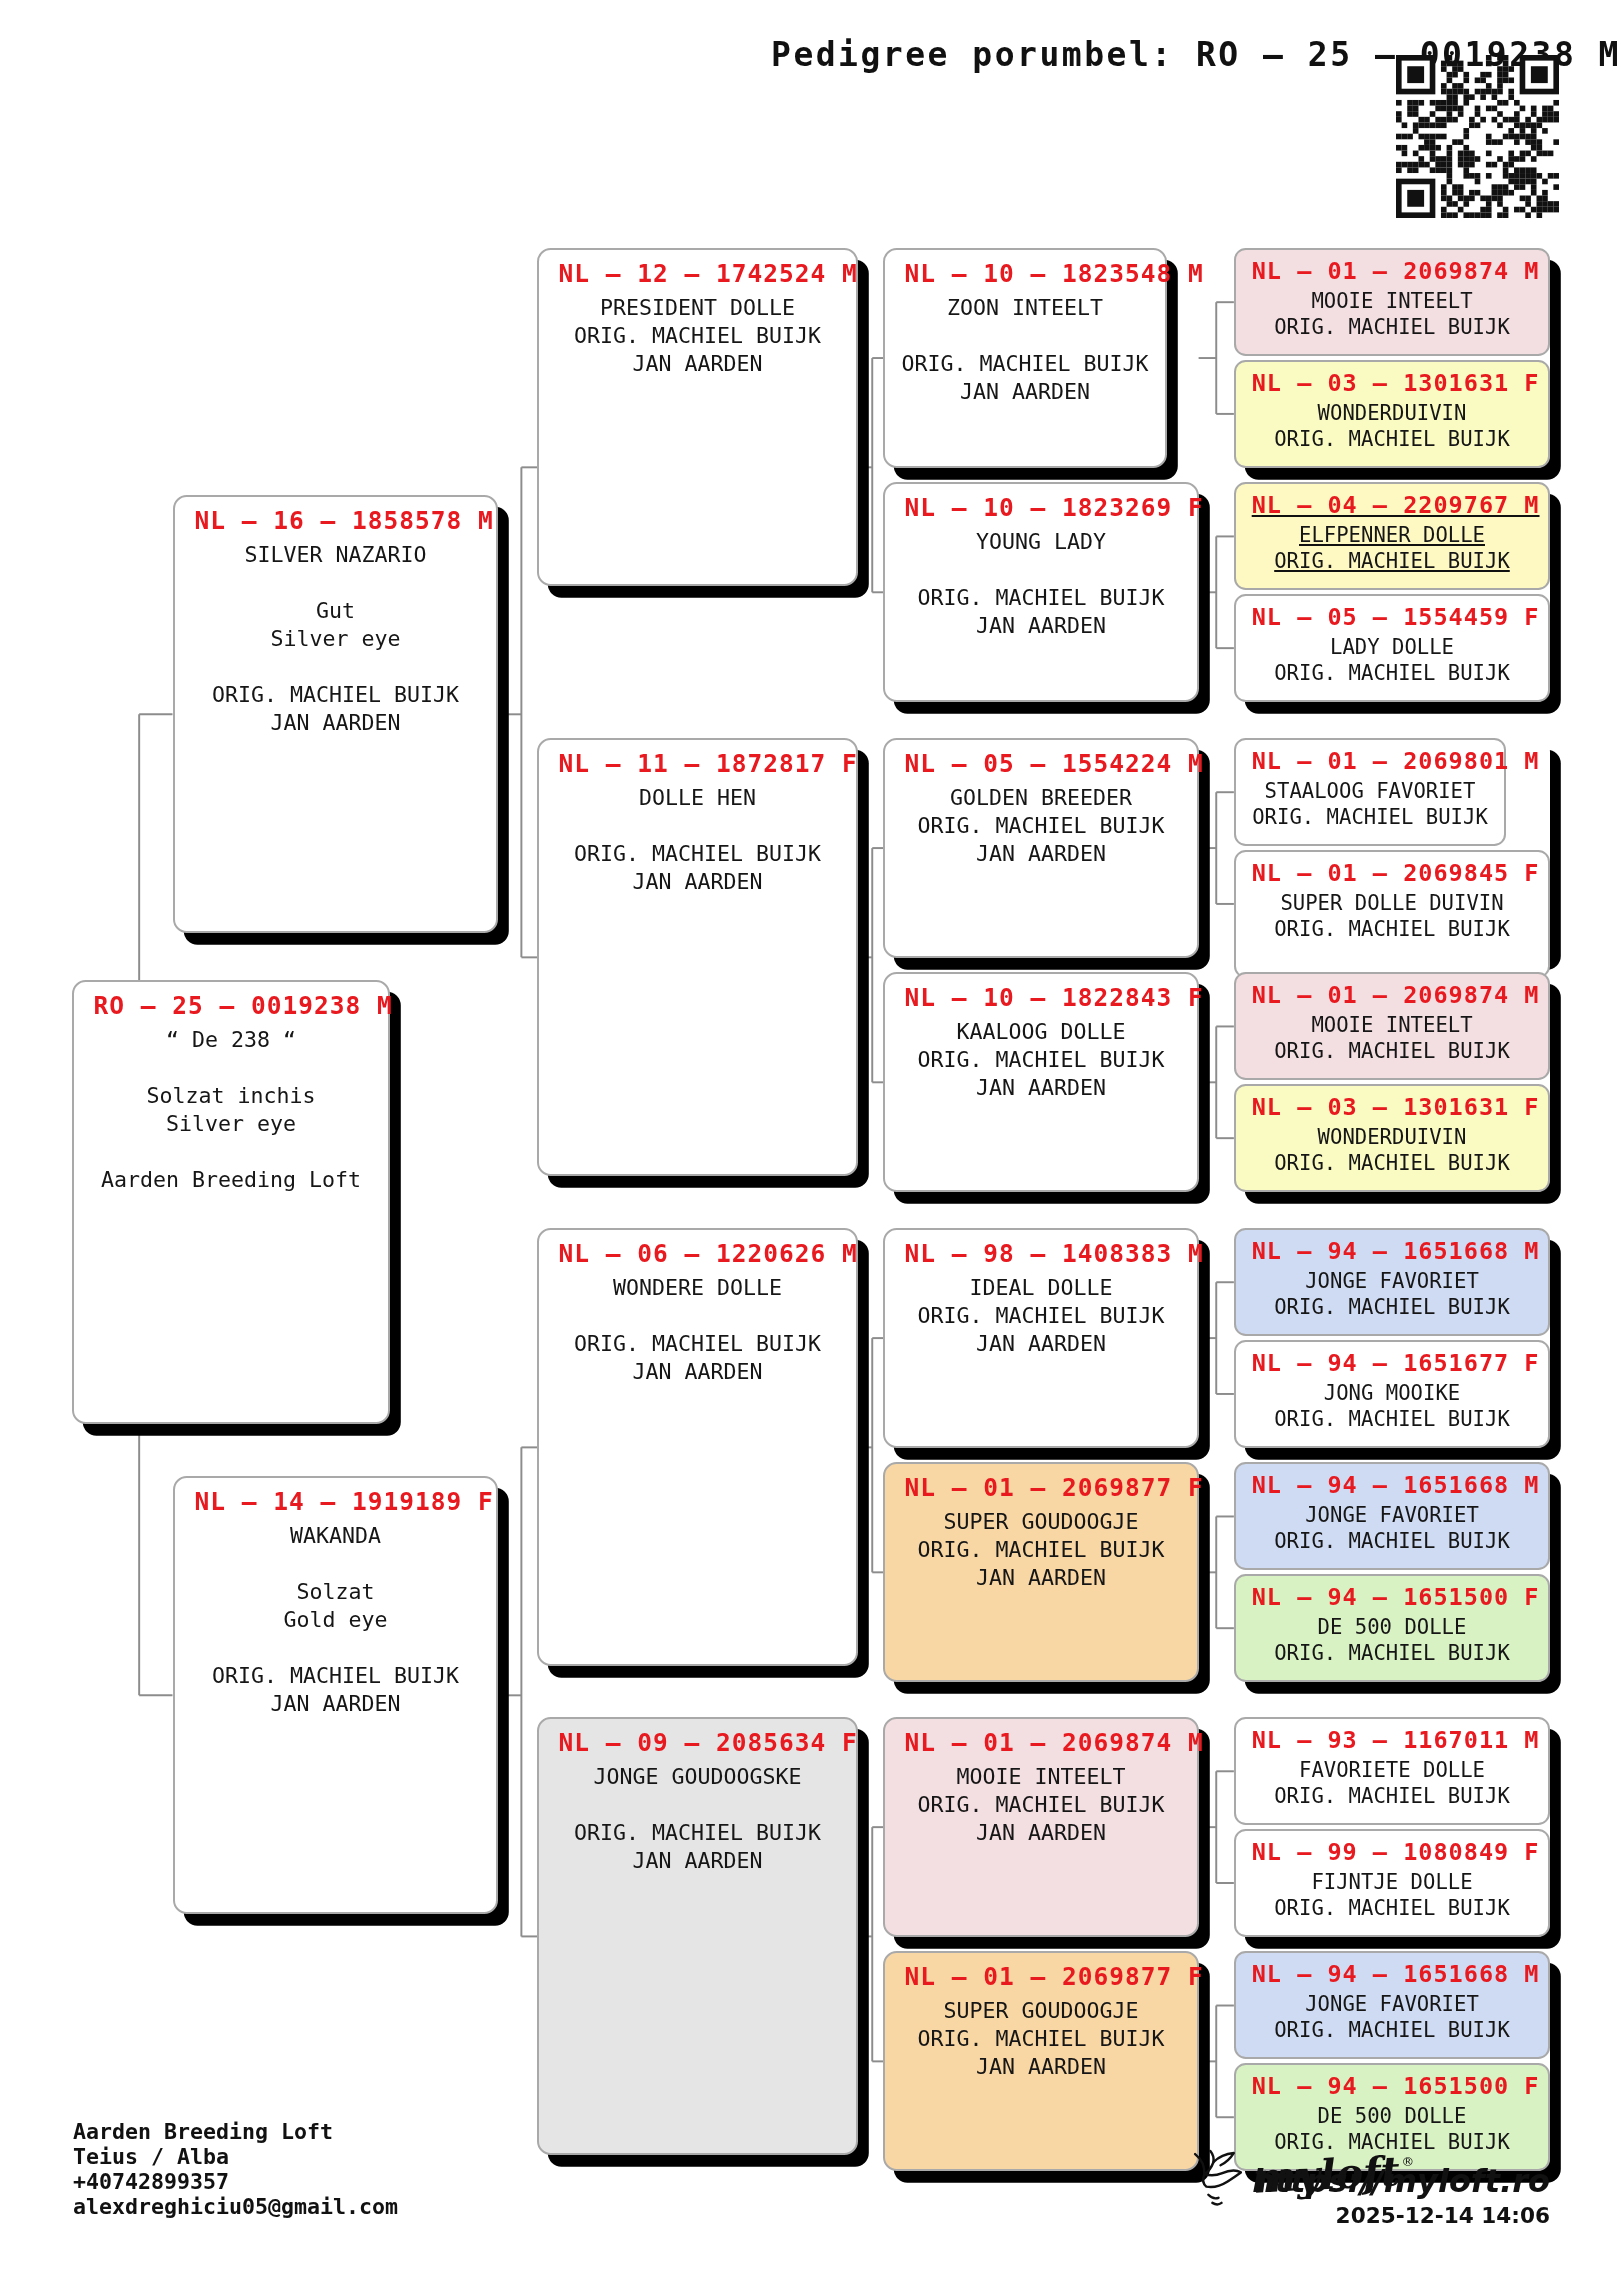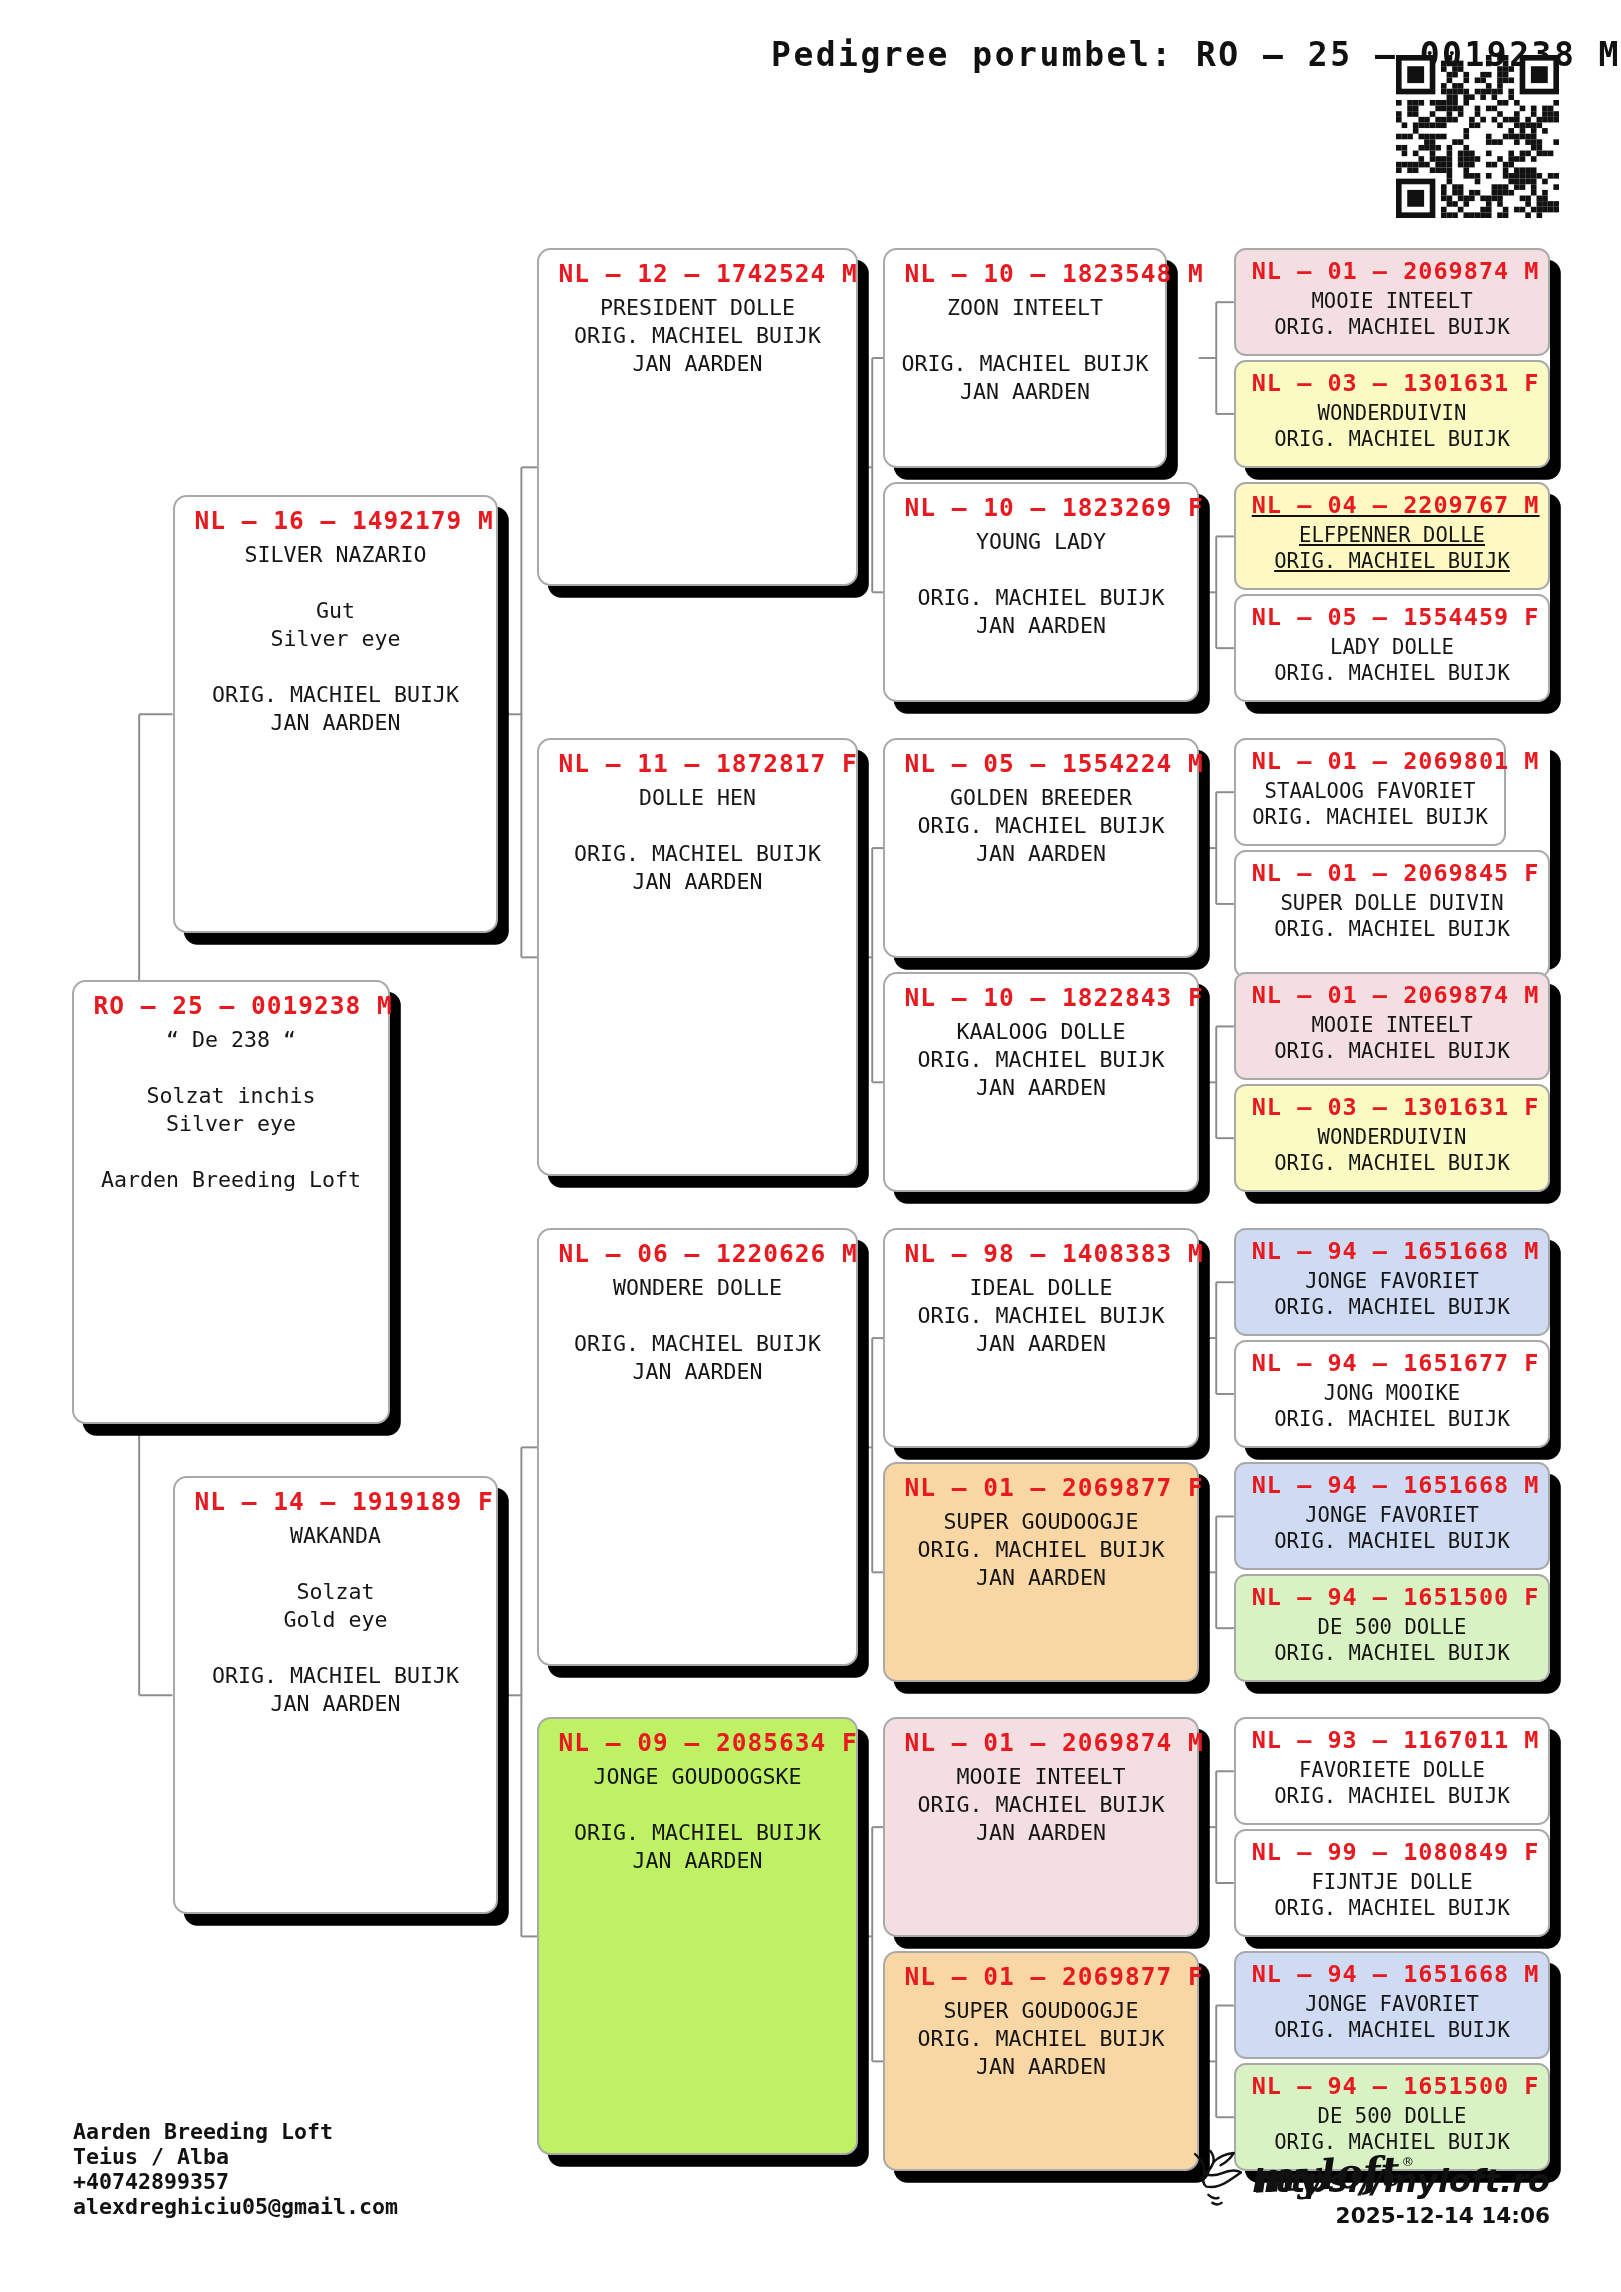--- a/index.html
+++ b/index.html
@@ -434,21 +434,21 @@
       <div class="box" style="left: 72px; top: 980px; width: 318px; height: 444px; background: rgb(255, 255, 255);">
         <div class="hdr">RO – 25 – 0019238 M</div>
         <div class="bdy">“ De 238 “
 
 Solzat inchis
 Silver eye
 
 Aarden Breeding Loft</div>
       </div>
       <div class="box" style="left: 173px; top: 495px; width: 325px; height: 438px; background: rgb(255, 255, 255);">
-        <div class="hdr">NL – 16 – 1492179 M</div>
+        <div class="hdr">NL – 16 – 1858578 M</div>
         <div class="bdy">SILVER NAZARIO
 
 Gut
 Silver eye
 
 ORIG. MACHIEL BUIJK
 JAN AARDEN</div>
       </div>
       <div class="box" style="left: 173px; top: 1476px; width: 325px; height: 438px; background: rgb(255, 255, 255);">
         <div class="hdr">NL – 14 – 1919189 F</div>
@@ -473,21 +473,21 @@
 ORIG. MACHIEL BUIJK
 JAN AARDEN</div>
       </div>
       <div class="box" style="left: 537px; top: 1228px; width: 321px; height: 438px; background: rgb(255, 255, 255);">
         <div class="hdr">NL – 06 – 1220626 M</div>
         <div class="bdy">WONDERE DOLLE
 
 ORIG. MACHIEL BUIJK
 JAN AARDEN</div>
       </div>
-      <div class="box" style="left: 537px; top: 1717px; width: 321px; height: 438px; background: #bef264;">
+      <div class="box" style="left: 537px; top: 1717px; width: 321px; height: 438px; background: #e5e5e5;">
         <div class="hdr">NL – 09 – 2085634 F</div>
         <div class="bdy">JONGE GOUDOOGSKE
 
 ORIG. MACHIEL BUIJK
 JAN AARDEN</div>
       </div>
       <div class="box" style="left: 883px; top: 248px; width: 284px; height: 220px; background: rgb(255, 255, 255);">
         <div class="hdr">NL – 10 – 1823548 M</div>
         <div class="bdy">ZOON INTEELT
 

